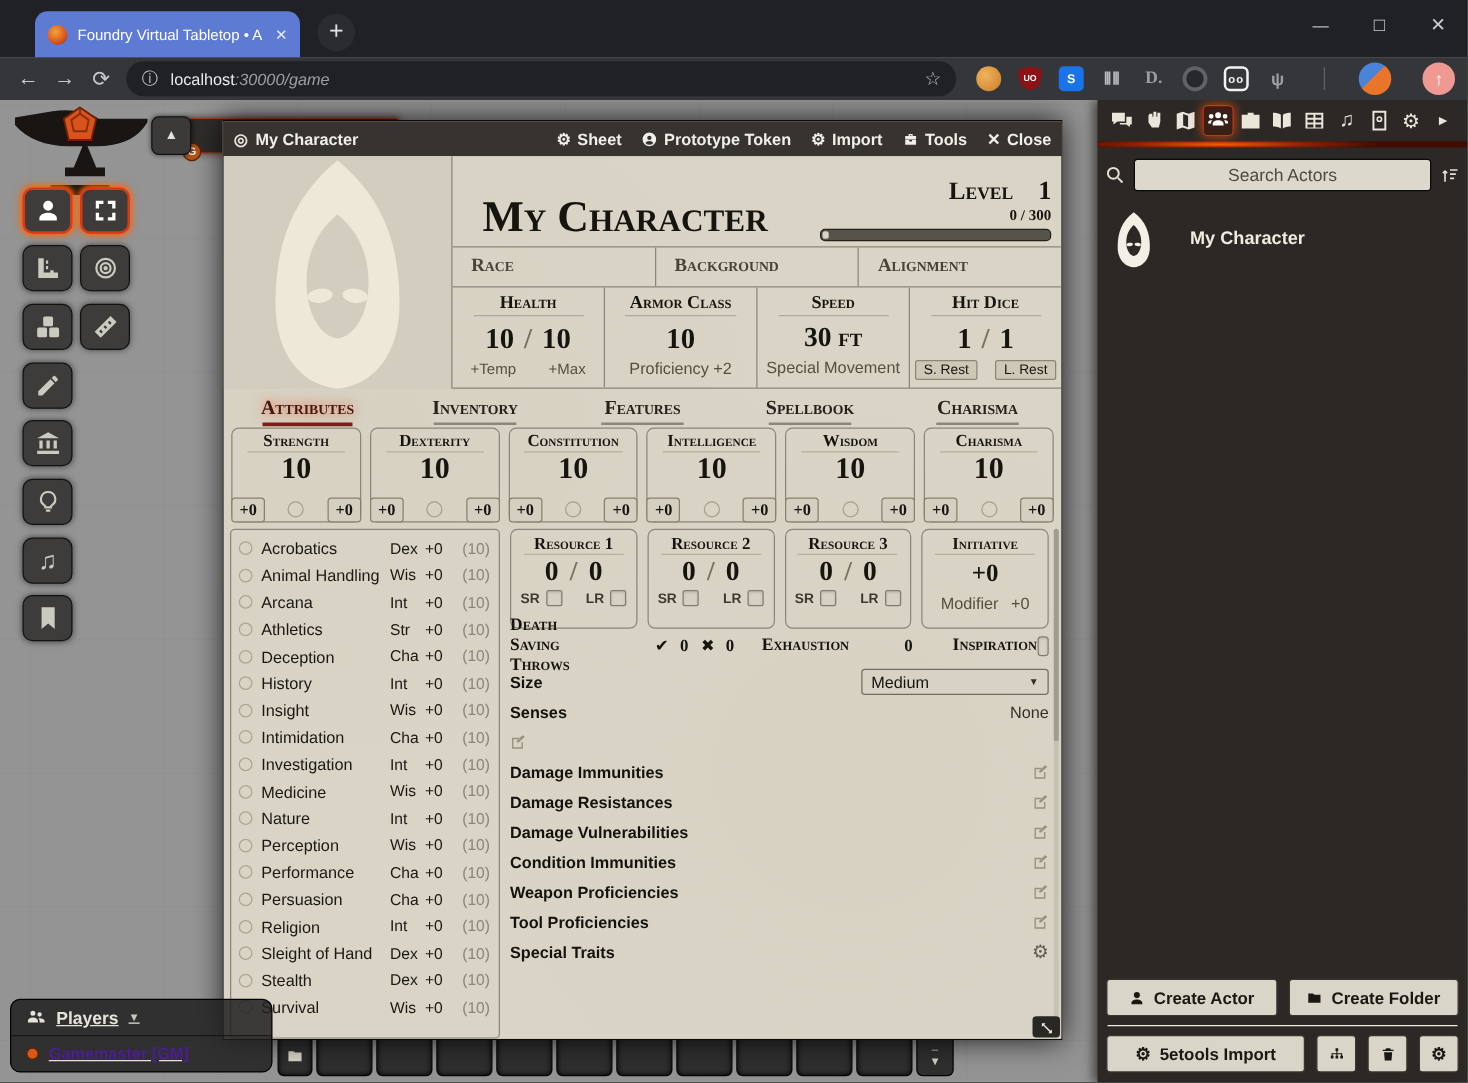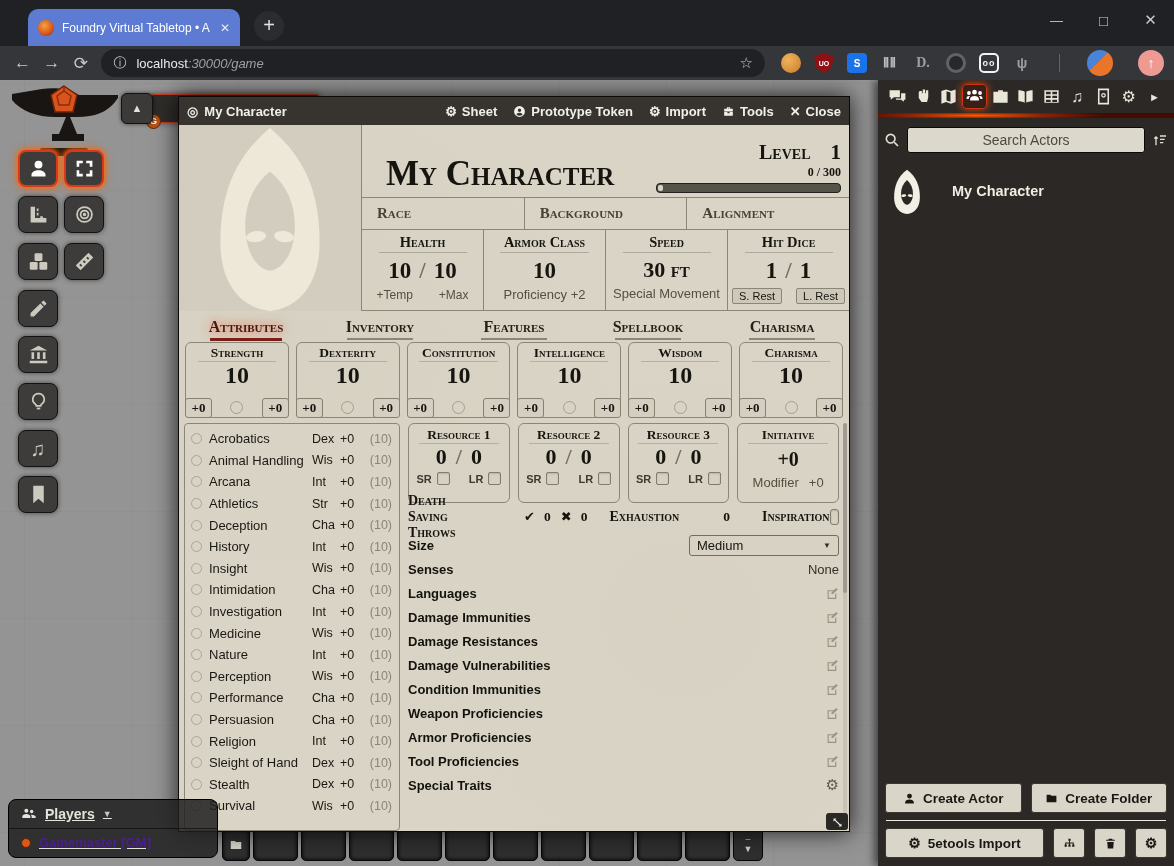--- a/index.html
+++ b/index.html
@@ -726,21 +726,20 @@
               <div class="sel">
                   <span class="sv">Medium</span>
                   <span class="caret">▼</span>
                 </div>
             </div>
             <div class="trow">
               <span class="tlbl">Senses</span>
               <span class="tval">None</span>
             </div>
             <div class="trow">
-              <span class="tlbl">Languages</span>
               <span class="eicon">
                   <svg viewBox="0 0 24 24" fill="currentColor">
                     <path d="M3 6h11v2H5v12h12v-8h2v10H3zM21.2 4.2l-1.4-1.4a1.5 1.5 0 0 0-2.1 0L10 10.5V13h2.5l8.7-7.7a1.5 1.5 0 0 0 0-2.1z"></path>
                   </svg>
                 </span>
             </div>
             <div class="trow">
               <span class="tlbl">Damage Immunities</span>
               <span class="eicon">
                   <svg viewBox="0 0 24 24" fill="currentColor">
@@ -767,28 +766,20 @@
             <div class="trow">
               <span class="tlbl">Condition Immunities</span>
               <span class="eicon">
                   <svg viewBox="0 0 24 24" fill="currentColor">
                     <path d="M3 6h11v2H5v12h12v-8h2v10H3zM21.2 4.2l-1.4-1.4a1.5 1.5 0 0 0-2.1 0L10 10.5V13h2.5l8.7-7.7a1.5 1.5 0 0 0 0-2.1z"></path>
                   </svg>
                 </span>
             </div>
             <div class="trow">
               <span class="tlbl">Weapon Proficiencies</span>
-              <span class="eicon">
-                  <svg viewBox="0 0 24 24" fill="currentColor">
-                    <path d="M3 6h11v2H5v12h12v-8h2v10H3zM21.2 4.2l-1.4-1.4a1.5 1.5 0 0 0-2.1 0L10 10.5V13h2.5l8.7-7.7a1.5 1.5 0 0 0 0-2.1z"></path>
-                  </svg>
-                </span>
-            </div>
-            <div class="trow">
-              <span class="tlbl">Armor Proficiencies</span>
               <span class="eicon">
                   <svg viewBox="0 0 24 24" fill="currentColor">
                     <path d="M3 6h11v2H5v12h12v-8h2v10H3zM21.2 4.2l-1.4-1.4a1.5 1.5 0 0 0-2.1 0L10 10.5V13h2.5l8.7-7.7a1.5 1.5 0 0 0 0-2.1z"></path>
                   </svg>
                 </span>
             </div>
             <div class="trow">
               <span class="tlbl">Tool Proficiencies</span>
               <span class="eicon">
                   <svg viewBox="0 0 24 24" fill="currentColor">

